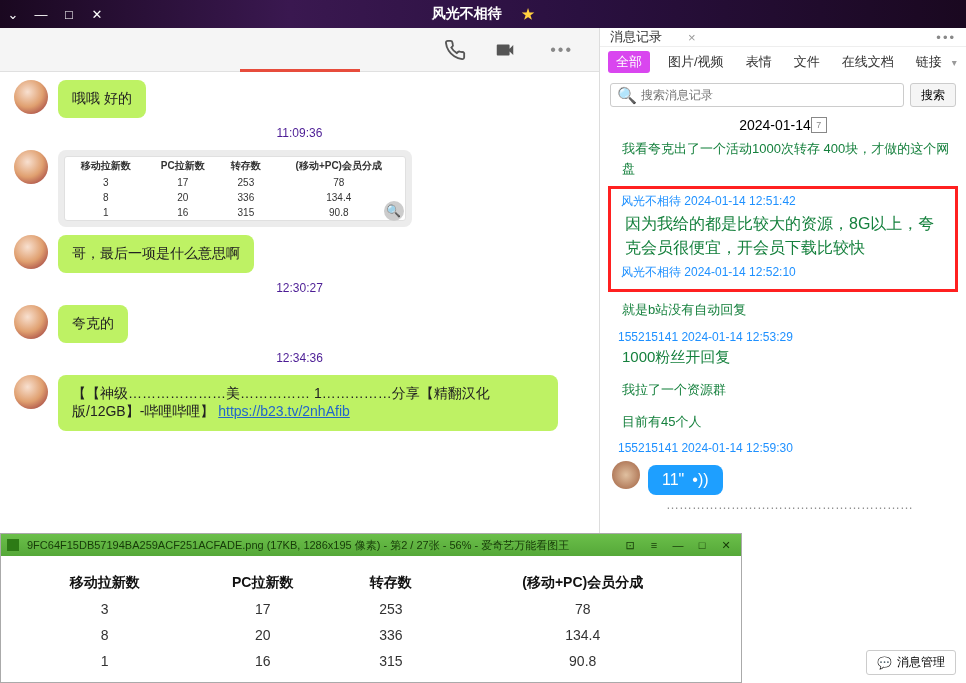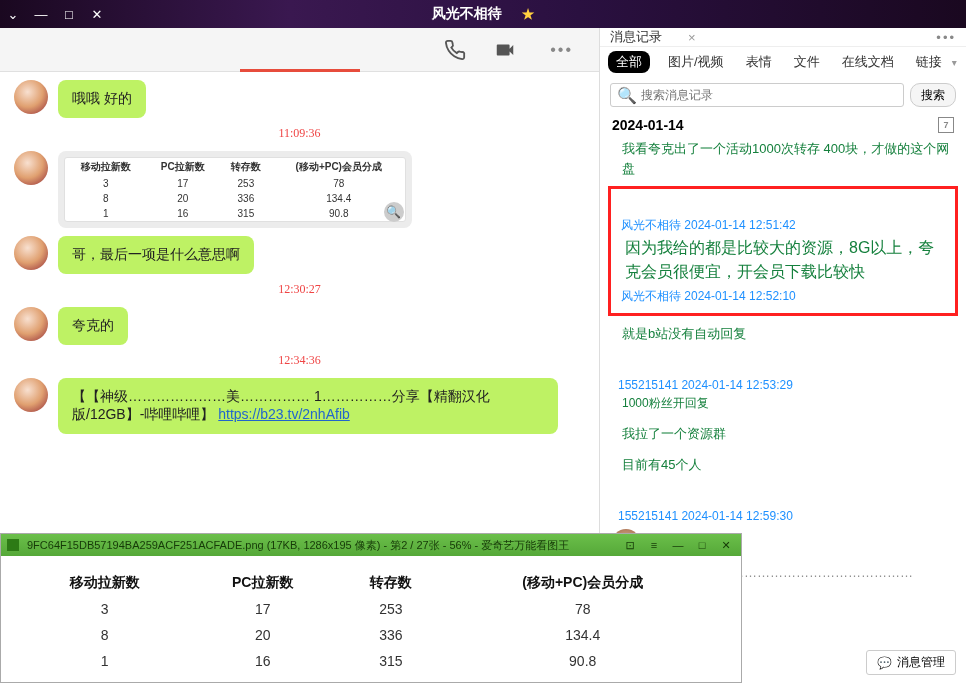--- a/index.html
+++ b/index.html
@@ -28,53 +28,53 @@
 .chat-area { flex:1; overflow:hidden; padding:8px 14px 0 14px; position:relative; background:#fff; }
 .msg-row { display:flex; align-items:flex-start; gap:10px; margin-bottom:8px; }
 .avatar { width:34px; height:34px; border-radius:50%; background:radial-gradient(circle at 40% 35%,#f8e0d0,#e0a070 50%,#a04040 90%); flex-shrink:0; }
 .bubble { background:#bef264; border-radius:8px; padding:10px 14px; font-size:14px; color:#222; max-width:480px; }
 .bubble-image { background:#ececec; border-radius:8px; padding:6px; position:relative; }
 .inner-table { background:#fff; border:1px solid #e0e0e0; border-radius:3px; }
 .inner-table table { width:340px; font-size:10px; border-collapse:collapse; }
 .inner-table th,.inner-table td { padding:2px 4px; text-align:center; color:#333; }
 .inner-table th { font-weight:bold; }
 .zoom-lens { position:absolute; right:8px; bottom:6px; width:20px; height:20px; background:#ccc; border-radius:50%; display:flex; align-items:center; justify-content:center; font-size:12px; color:#555; }
-.timestamp { text-align:center; color:#ef4444; font-size:12px; margin:4px 0 10px 0;font-family:Liberation Serif, serif; }
+.timestamp { text-align:center; color:#4c1d95; font-size:12px; margin:4px 0 10px 0; }
 .link-bubble a { color:#2266cc; text-decoration:underline; }
 
 
 .trans-popup { position:absolute; right:42px; bottom:4px; background:#3a3a3a; color:#fff; border-radius:4px; padding:4px 8px; display:flex; align-items:center; gap:10px; font-size:11px; }
 .trans-popup .aw { background:#fff; color:#333; border-radius:3px; padding:1px 5px; }
 
 
 .input-toolbar { height:34px; background:#f8f8f8; border-top:1px solid #e0e0e0; display:flex; align-items:center; padding:0 12px; gap:18px; color:#666; font-size:15px; }
 .input-toolbar .tool { cursor:pointer; }
 .input-toolbar .spacer { flex:1; }
 
 
 .overlay-text { position:absolute; left:260px; bottom:-10px; color:#ff2020; font-size:24px; font-weight:bold; z-index:50; white-space:nowrap; }
 
 
 .history-header { height:19px; display:flex; align-items:center; padding:0 10px; gap:24px; font-size:13px; color:#333; border-bottom:1px solid #eee; }
 .history-header .x { color:#999; cursor:pointer; margin-left:2px; }
 .history-header .right-dots { margin-left:auto; color:#888; cursor:pointer; letter-spacing:2px; }
 .filter-tabs { height:30px; display:flex; align-items:center; padding:0 8px; gap:14px; font-size:13px; color:#333; }
 .filter-tabs .tab { cursor:pointer; padding:2px 4px; }
-.filter-tabs .tab.active { background:#000000; color:#fff; border-radius:8px; padding:2px 8px; }
+.filter-tabs .tab.active { background:#d946ef; color:#fff; border-radius:3px; padding:2px 8px; }
 .filter-tabs .chev { color:#999; font-size:10px; margin-left:-8px; }
 .search-row { display:flex; padding:6px 10px; gap:6px; }
 .search-box { flex:1; display:flex; align-items:center; border:1px solid #ccc; border-radius:3px; padding:0 6px; height:24px; }
 .search-box input { border:none; outline:none; flex:1; font-size:12px; }
-.search-btn { padding:0 10px; border:1px solid #ccc; background:#f5f5f5; font-size:12px; cursor:pointer; border-radius:10px; }
-.date-row { display:flex; align-items:center; justify-content:space-between; padding:4px 12px; font-size:14px; font-weight:bold; }
+.search-btn { padding:0 10px; border:1px solid #ccc; background:#f5f5f5; font-size:12px; cursor:pointer; border-radius:3px; }
+.date-row { display:flex; align-items:center; justify-content:center; padding:4px 12px; font-size:14px; font-weight:normal; }
 .cal-icon { width:16px; height:16px; border:1px solid #888; font-size:9px; display:flex; align-items:center; justify-content:center; color:#888; cursor:pointer; }
 .history-list { flex:1; overflow:hidden; padding:0 0 0 0; }
 .h-item { padding:4px 14px 6px 18px; font-size:13px; }
 .h-text { color:#15803d; line-height:1.5; margin-left:4px; margin-top:2px; }
-.h-meta { color:#1e90ff; font-size:12px;margin-top:24px; }
+.h-meta { color:#1e90ff; font-size:12px; }
 .highlight-box { border:3px solid #ff2020; margin:2px 8px; padding:4px 8px 8px 10px; }
 .voice-bubble { background:#1e9fff; color:#fff; border-radius:8px; padding:6px 14px; display:inline-flex; align-items:center; gap:8px; margin:4px 0 0 28px; }
 .h-avatar-row { display:flex; align-items:flex-start; gap:8px; padding-left:12px; }
 .h-avatar { width:28px; height:28px; border-radius:50%; background:radial-gradient(circle,#e0c0a0,#a06040); flex-shrink:0; }
 .h-cut-text { color:#919191; font-size:13px; margin:2px 0 0 18px; overflow:hidden; white-space:nowrap; }
 .msg-mgmt { position:absolute; right:10px; bottom:8px; border:1px solid #ccc; background:#fff; padding:3px 10px; font-size:12px; display:flex; align-items:center; gap:5px; cursor:pointer; border-radius:3px; }
 
 
 .viewer { position:absolute; left:0; bottom:0; width:742px; background:#fff; border:1px solid #aaa; z-index:60; }
 .viewer-titlebar { height:22px; background:linear-gradient(#6bbf4a,#55a838); display:flex; align-items:center; padding:0 6px; gap:8px; font-size:11px; color:#163a08; }
@@ -251,21 +251,21 @@
       <div class="highlight-box">
         <div class="h-meta">风光不相待 2024-01-14 12:51:42</div>
         <div class="h-text">因为我给的都是比较大的资源，8G以上，夸克会员很便宜，开会员下载比较快</div>
         <div class="h-meta" style="margin-top:4px">风光不相待 2024-01-14 12:52:10</div>
       </div>
       <div class="h-item">
           <div class="h-text">就是b站没有自动回复</div>
         </div>
       <div class="h-item">
           <div class="h-meta">155215141 2024-01-14 12:53:29</div>
-        <div class="h-text" style="font-size:12px;">1000粉丝开回复</div>
+        <div class="h-text" style="font-size:15px;">1000粉丝开回复</div>
         </div>
       <div class="h-item">
         <div class="h-text">我拉了一个资源群</div>
         </div>
       <div class="h-item">
         <div class="h-text">目前有45个人</div>
         </div>
       <div class="h-item">
           <div class="h-meta">155215141 2024-01-14 12:59:30</div>
         </div>

